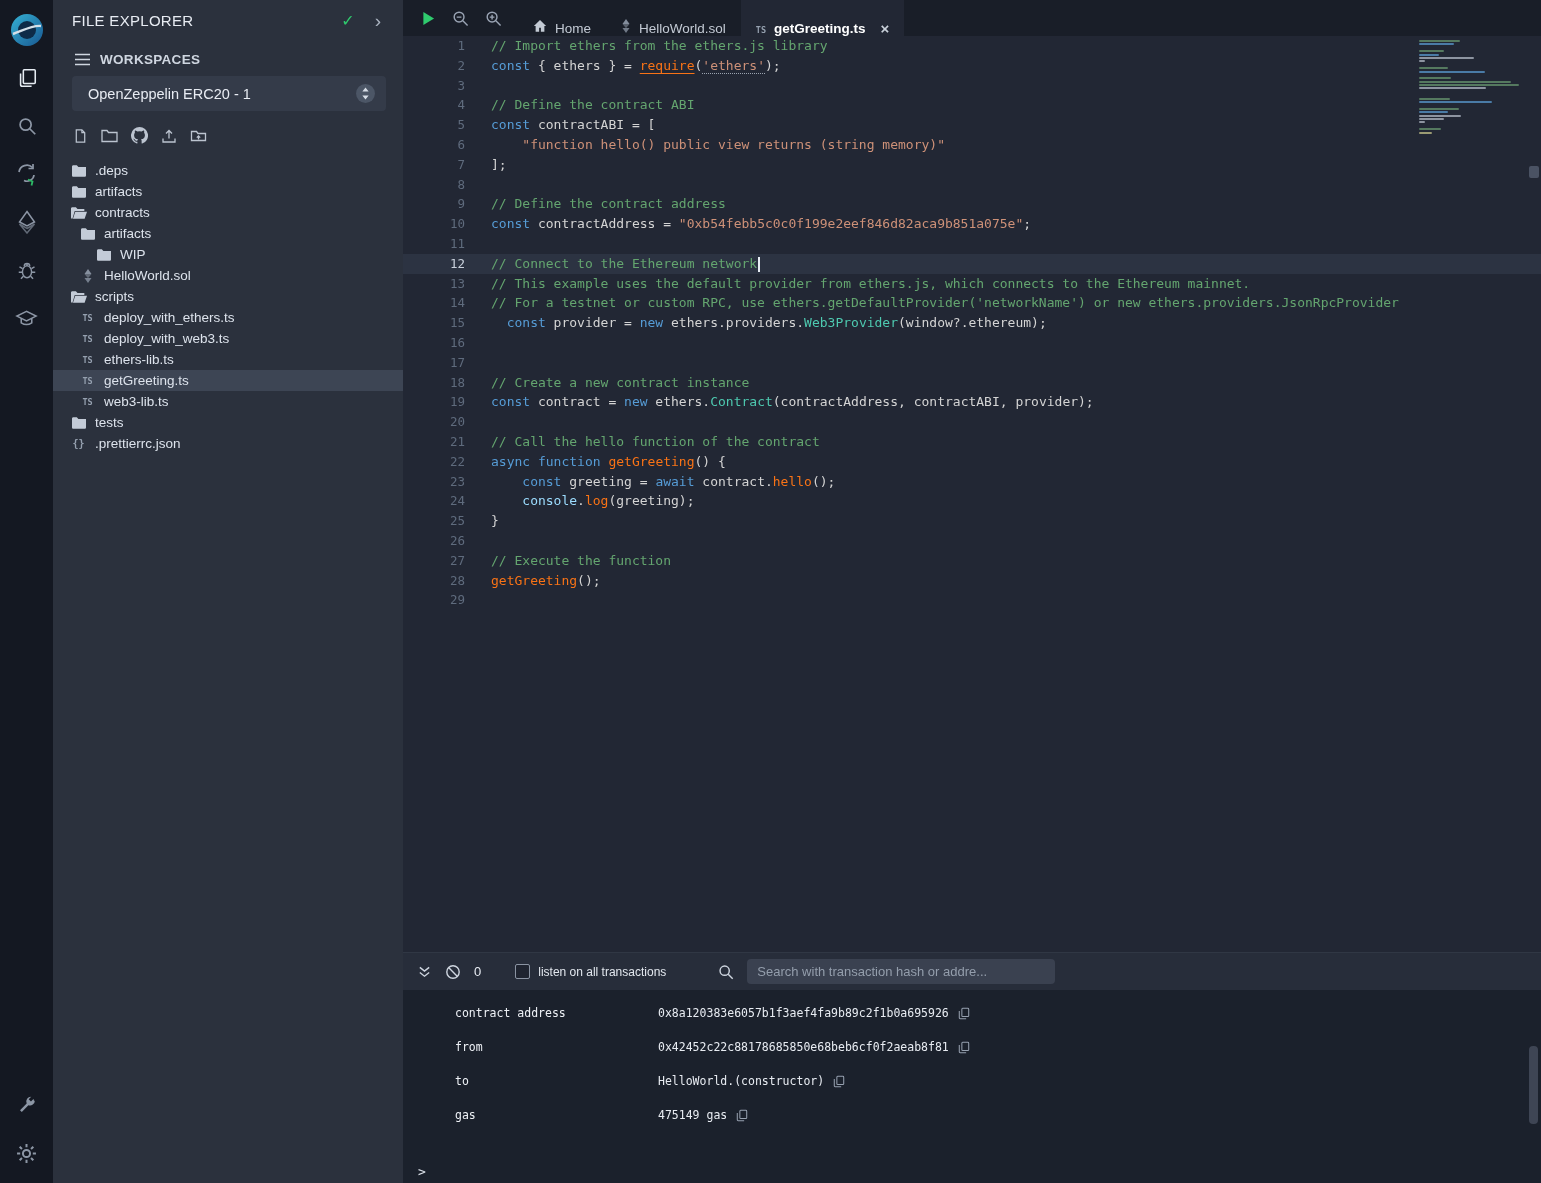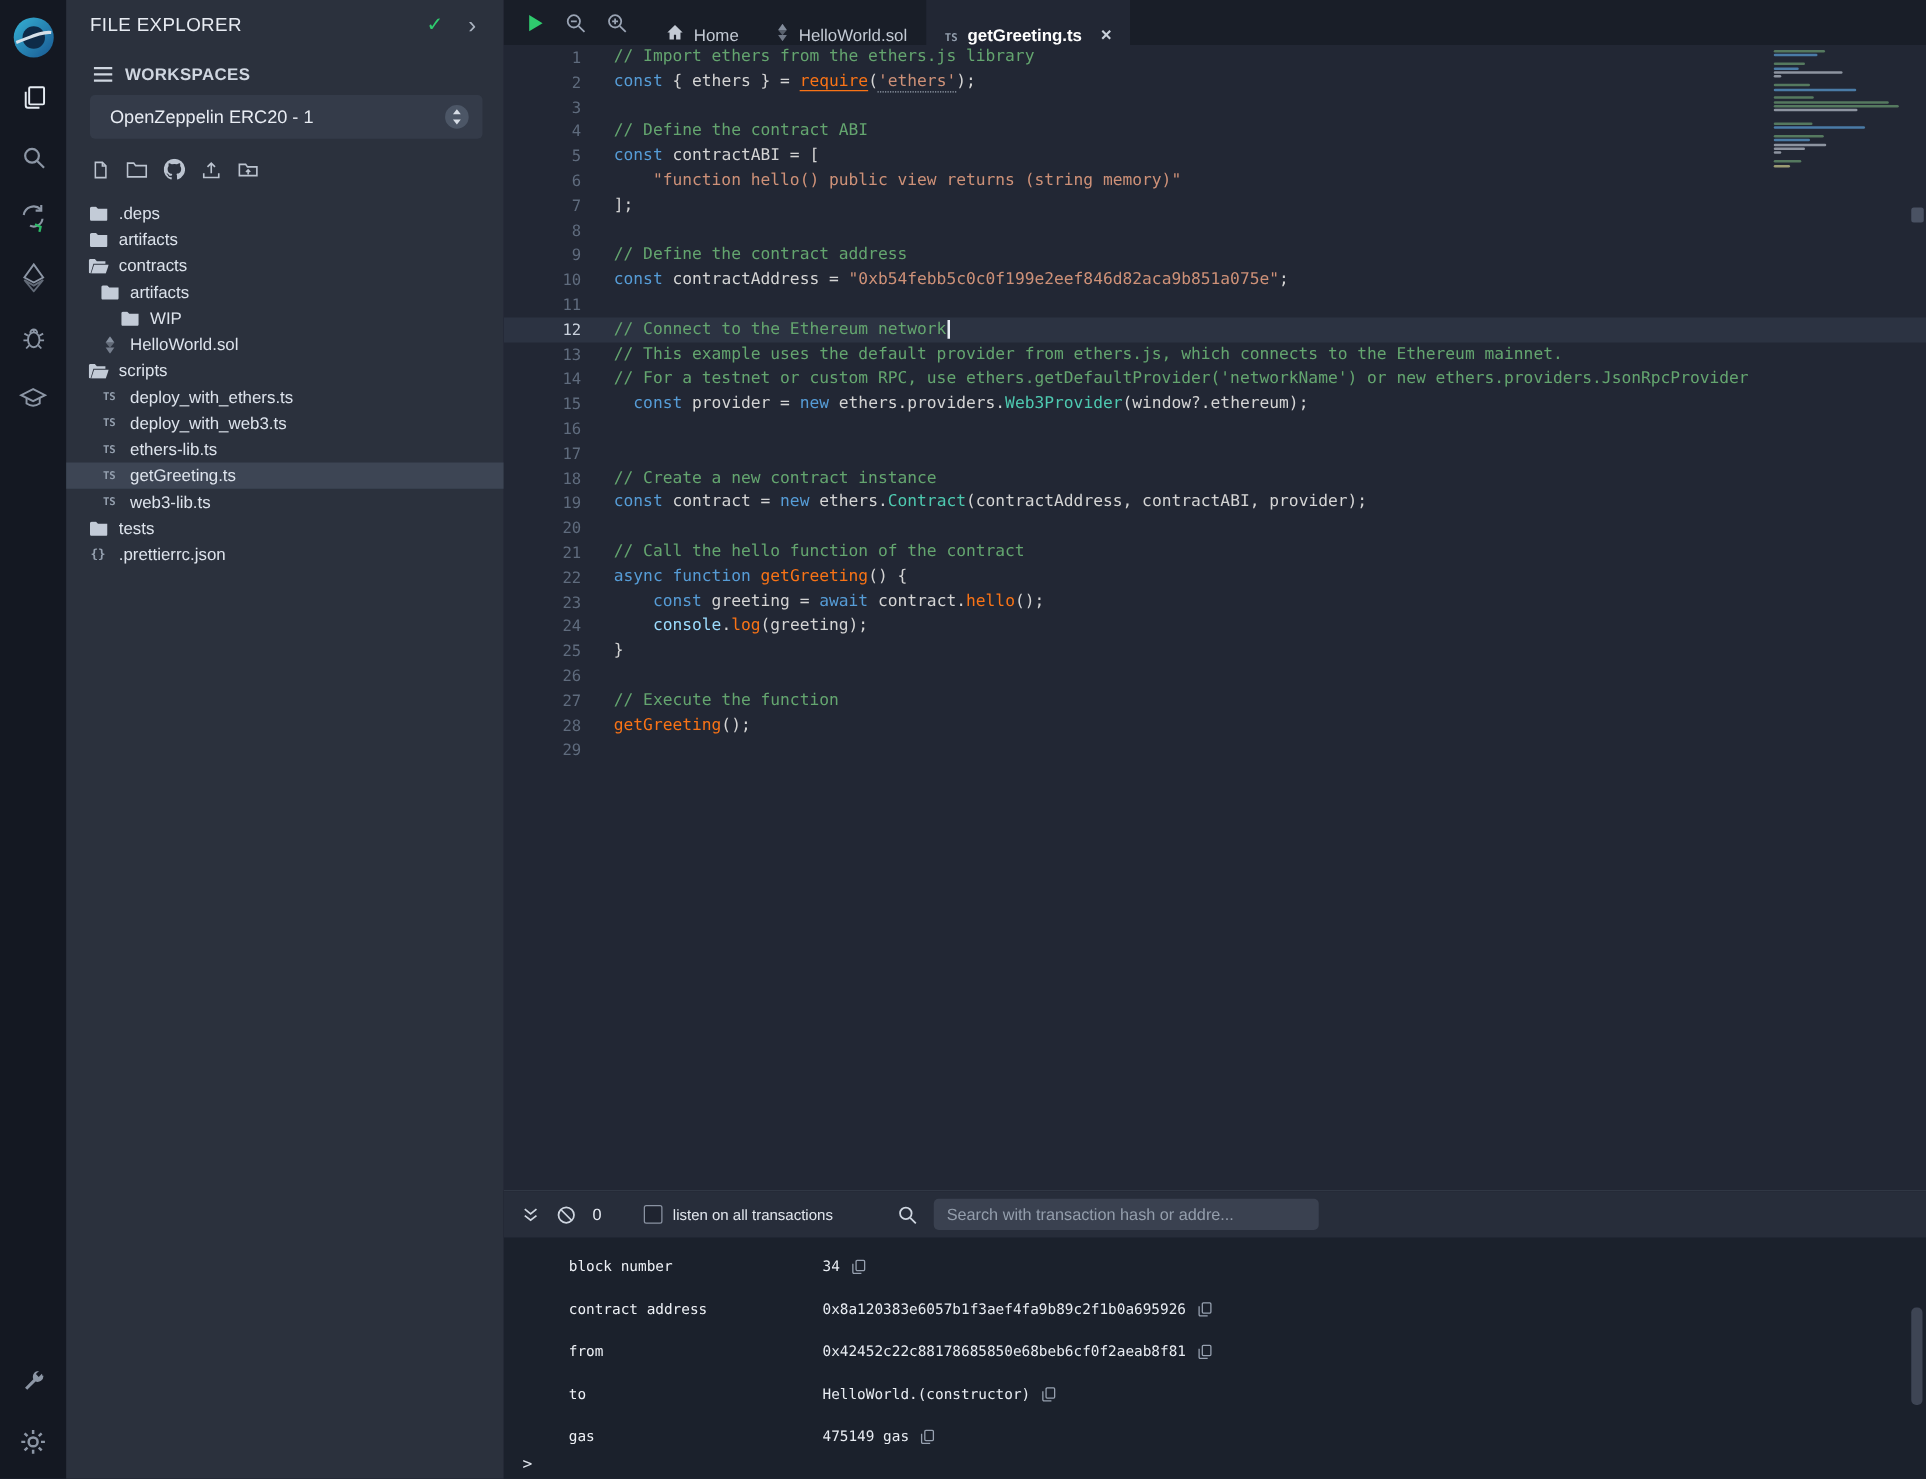--- a/index.html
+++ b/index.html
@@ -473,32 +473,20 @@
         <span class="t-search-icon tb-icon">
             <svg width="16" height="16" viewBox="0 0 18 18" fill="none" stroke="#cfd6e0" stroke-width="1.6">
               <circle cx="7.5" cy="7.5" r="5.2"></circle>
               <path d="M11.5 11.5l5 5"></path>
             </svg>
           </span>
         <input class="t-search-input" placeholder="Search with transaction hash or addre..." style="">
       </div>
       <div class="t-body">
           <div class="t-row">
-            <span class="t-label">block number</span>
-            <span class="t-valwrap">
-              <span class="t-value">34</span>
-              <span class="copy">
-                <svg width="12" height="13" viewBox="0 0 14 14" fill="none" stroke="#97a1b0" stroke-width="1.2">
-                  <rect x="4.5" y="1" width="8" height="9.5" rx="1"></rect>
-                  <path d="M9.5 13h-7a1 1 0 0 1-1-1V4"></path>
-                </svg>
-              </span>
-            </span>
-          </div>
-          <div class="t-row">
             <span class="t-label">contract address</span>
             <span class="t-valwrap">
               <span class="t-value">0x8a120383e6057b1f3aef4fa9b89c2f1b0a695926</span>
               <span class="copy">
                 <svg width="12" height="13" viewBox="0 0 14 14" fill="none" stroke="#97a1b0" stroke-width="1.2">
                   <rect x="4.5" y="1" width="8" height="9.5" rx="1"></rect>
                   <path d="M9.5 13h-7a1 1 0 0 1-1-1V4"></path>
                 </svg>
               </span>
             </span>

